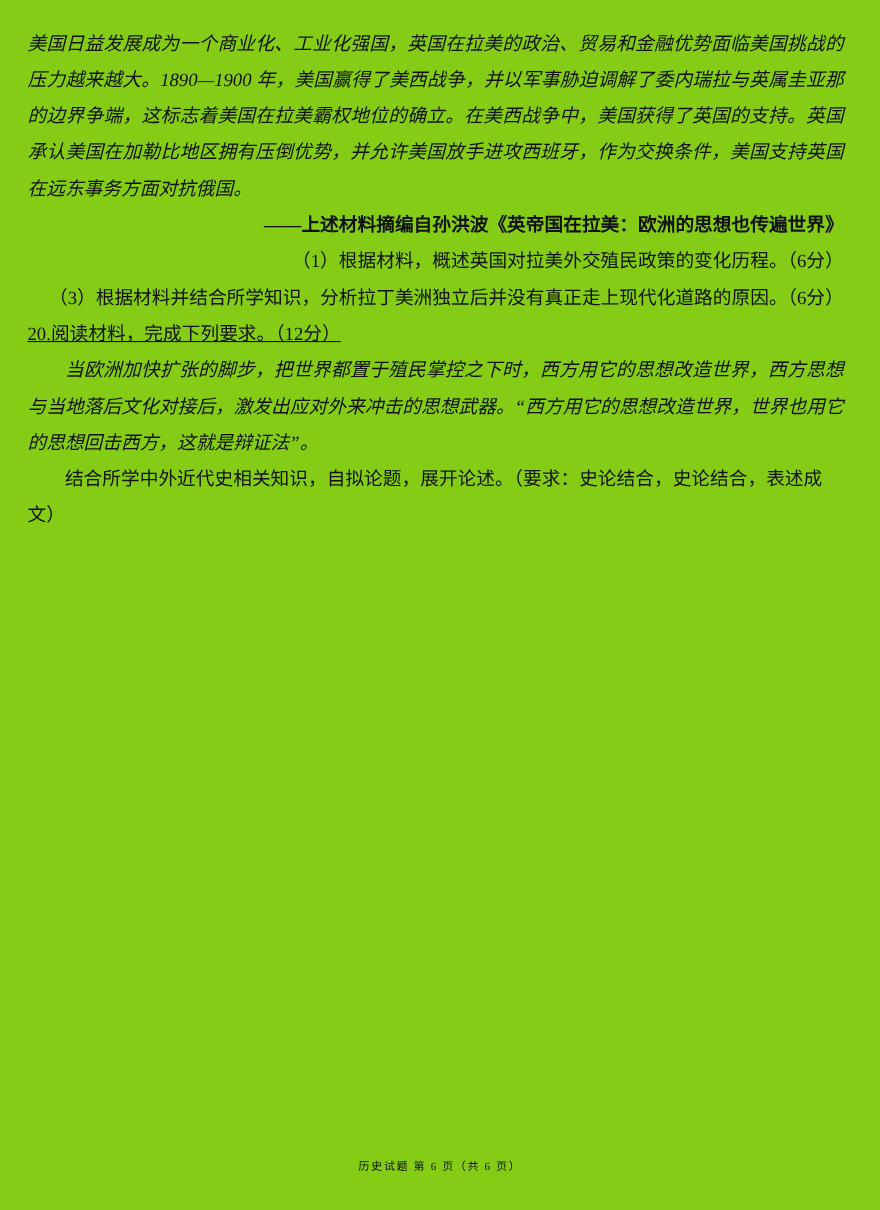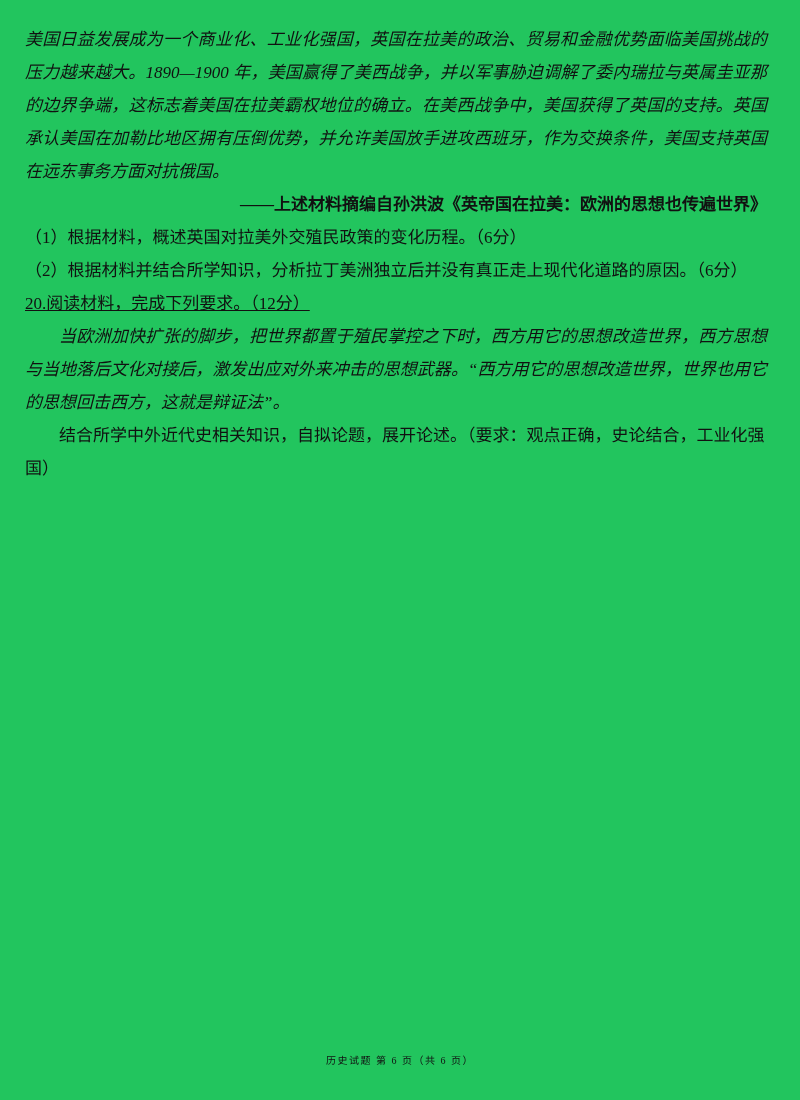--- a/index.html
+++ b/index.html
@@ -1,21 +1,21 @@
 <!DOCTYPE html>
 <html lang="zh-CN"><head>
 <meta charset="utf-8">
 <style>
   * { box-sizing: border-box; }
   html, body { margin: 0; padding: 0; background: #ffffff; }
   .page {
     position: relative;
     width: 800px;
     height: 1100px;
-    background: #22c55e;
+    background: #84cc16;
     color: #111111;
     font-family: "Liberation Serif", "DejaVu Serif", serif;
     overflow: hidden;
   }
   .content { padding: 23px 33px 0 25px; }
   .content p { margin: 0; font-size: 17px; line-height: 33px; }
 
   
   .material {
     margin-left: 15px;
@@ -26,21 +26,21 @@
   .indent { text-indent: 2em; }
 
   
   .source {
     font-weight: 700;
     text-align: right;
     font-style: normal;
   }
 
   
-  .subq { margin-left: 8px; }
+  .subq { margin-left: 8px; text-align: right; }
 
   
   .qheader { margin-left: 0; text-decoration: underline; }
 
   .task { margin-left: 15px; text-indent: 2em; }
 
   .footer {
     position: absolute;
     left: 0;
     bottom: 33px;
@@ -54,25 +54,25 @@
 </head>
 <body>
 
 <div class="page">
   <div class="content">
 
     <section>
       <p class="material">美国日益发展成为一个商业化、工业化强国，英国在拉美的政治、贸易和金融优势面临美国挑战的压力越来越大。1890—1900 年，美国赢得了美西战争，并以军事胁迫调解了委内瑞拉与英属圭亚那的边界争端，这标志着美国在拉美霸权地位的确立。在美西战争中，美国获得了英国的支持。英国承认美国在加勒比地区拥有压倒优势，并允许美国放手进攻西班牙，作为交换条件，美国支持英国在远东事务方面对抗俄国。</p>
       <p class="source">——上述材料摘编自孙洪波《英帝国在拉美：欧洲的思想也传遍世界》</p>
       <p class="subq">（1）根据材料，概述英国对拉美外交殖民政策的变化历程。（6分）</p>
-      <p class="subq">（2）根据材料并结合所学知识，分析拉丁美洲独立后并没有真正走上现代化道路的原因。（6分）</p>
+      <p class="subq">（3）根据材料并结合所学知识，分析拉丁美洲独立后并没有真正走上现代化道路的原因。（6分）</p>
     </section>
 
     <section>
       <p class="qheader">20.阅读材料，完成下列要求。（12分）</p>
       <p class="material indent">当欧洲加快扩张的脚步，把世界都置于殖民掌控之下时，西方用它的思想改造世界，西方思想与当地落后文化对接后，激发出应对外来冲击的思想武器。“西方用它的思想改造世界，世界也用它的思想回击西方，这就是辩证法”。</p>
-      <p class="task">结合所学中外近代史相关知识，自拟论题，展开论述。（要求：观点正确，史论结合，工业化强国）</p>
+      <p class="task">结合所学中外近代史相关知识，自拟论题，展开论述。（要求：史论结合，史论结合，表述成文）</p>
     </section>
 
   </div>
 
   <div class="footer">历史试题 第 6 页（共 6 页）</div>
 </div>
 
 </body></html>

